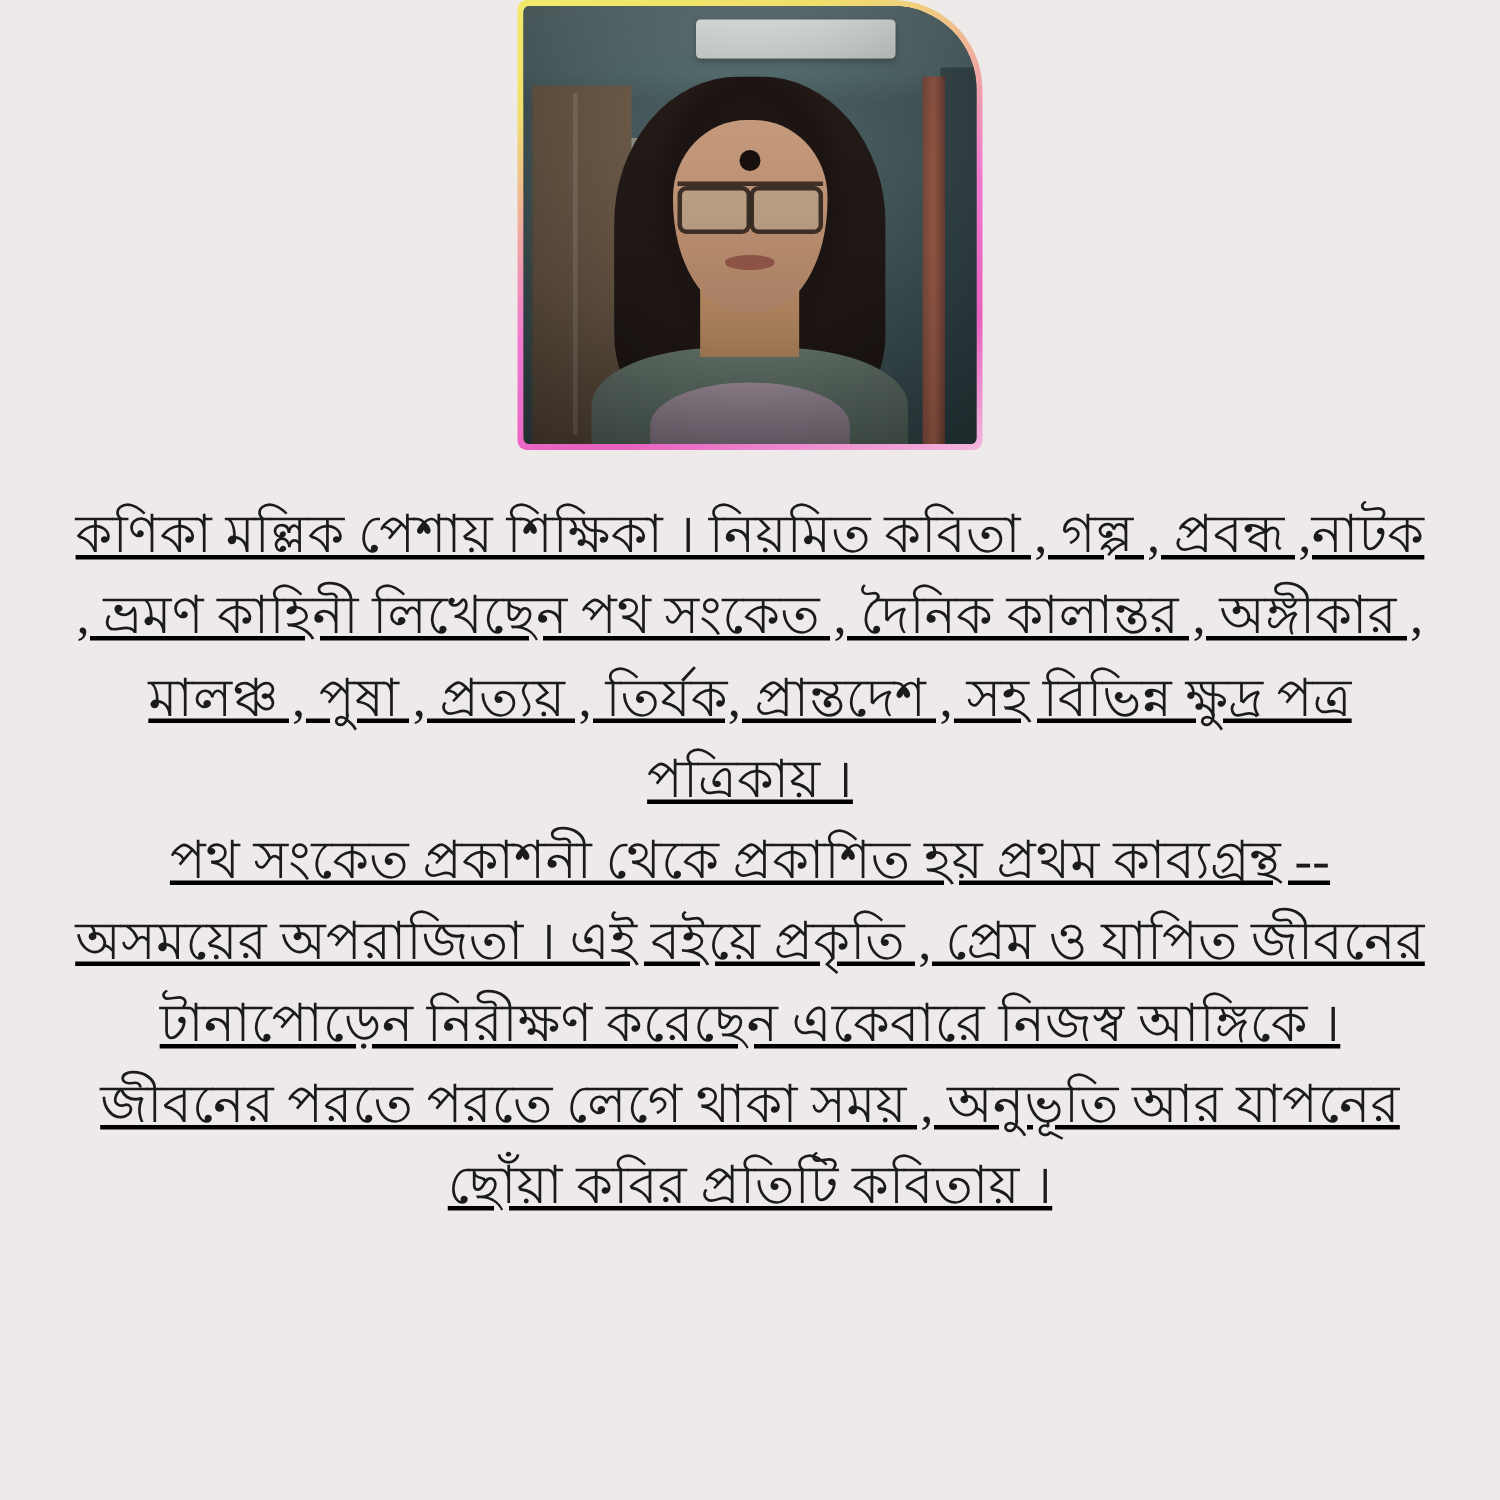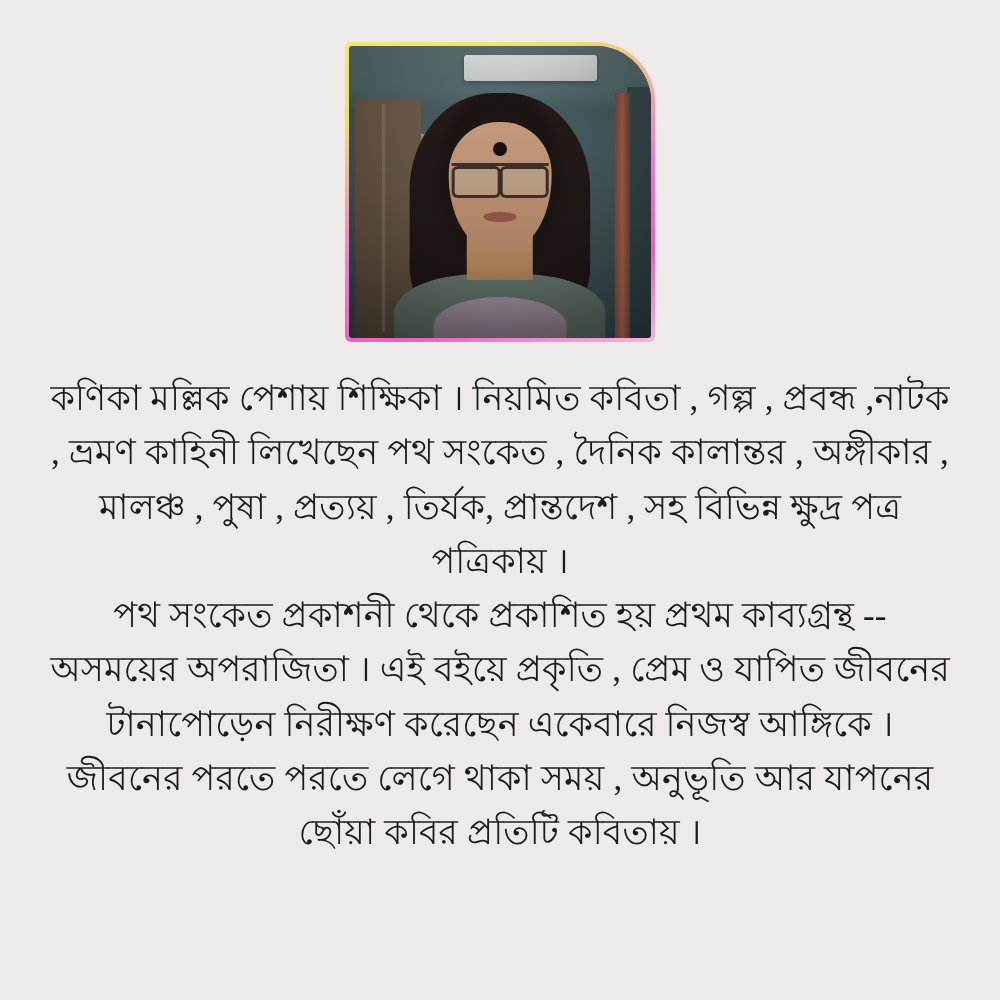--- a/index.html
+++ b/index.html
@@ -15,21 +15,21 @@
   }
 
   .page {
     width: 1000px;
     height: 1000px;
     background: #eeeaea;
     display: flex;
     flex-direction: column;
     align-items: center;
     box-sizing: border-box;
-    padding-top: 42px;
+    text-decoration: underline;
   }
 
   
   .photo-frame {
     width: 310px;
     height: 300px;
     border-radius: 6px 60px 6px 6px;
     padding: 4px;
     box-sizing: border-box;
     background: linear-gradient(160deg, #f2e96a 0%, #f0e06b 18%, #f07ad0 55%, #e85fc0 78%, #f2b7dd 100%);

